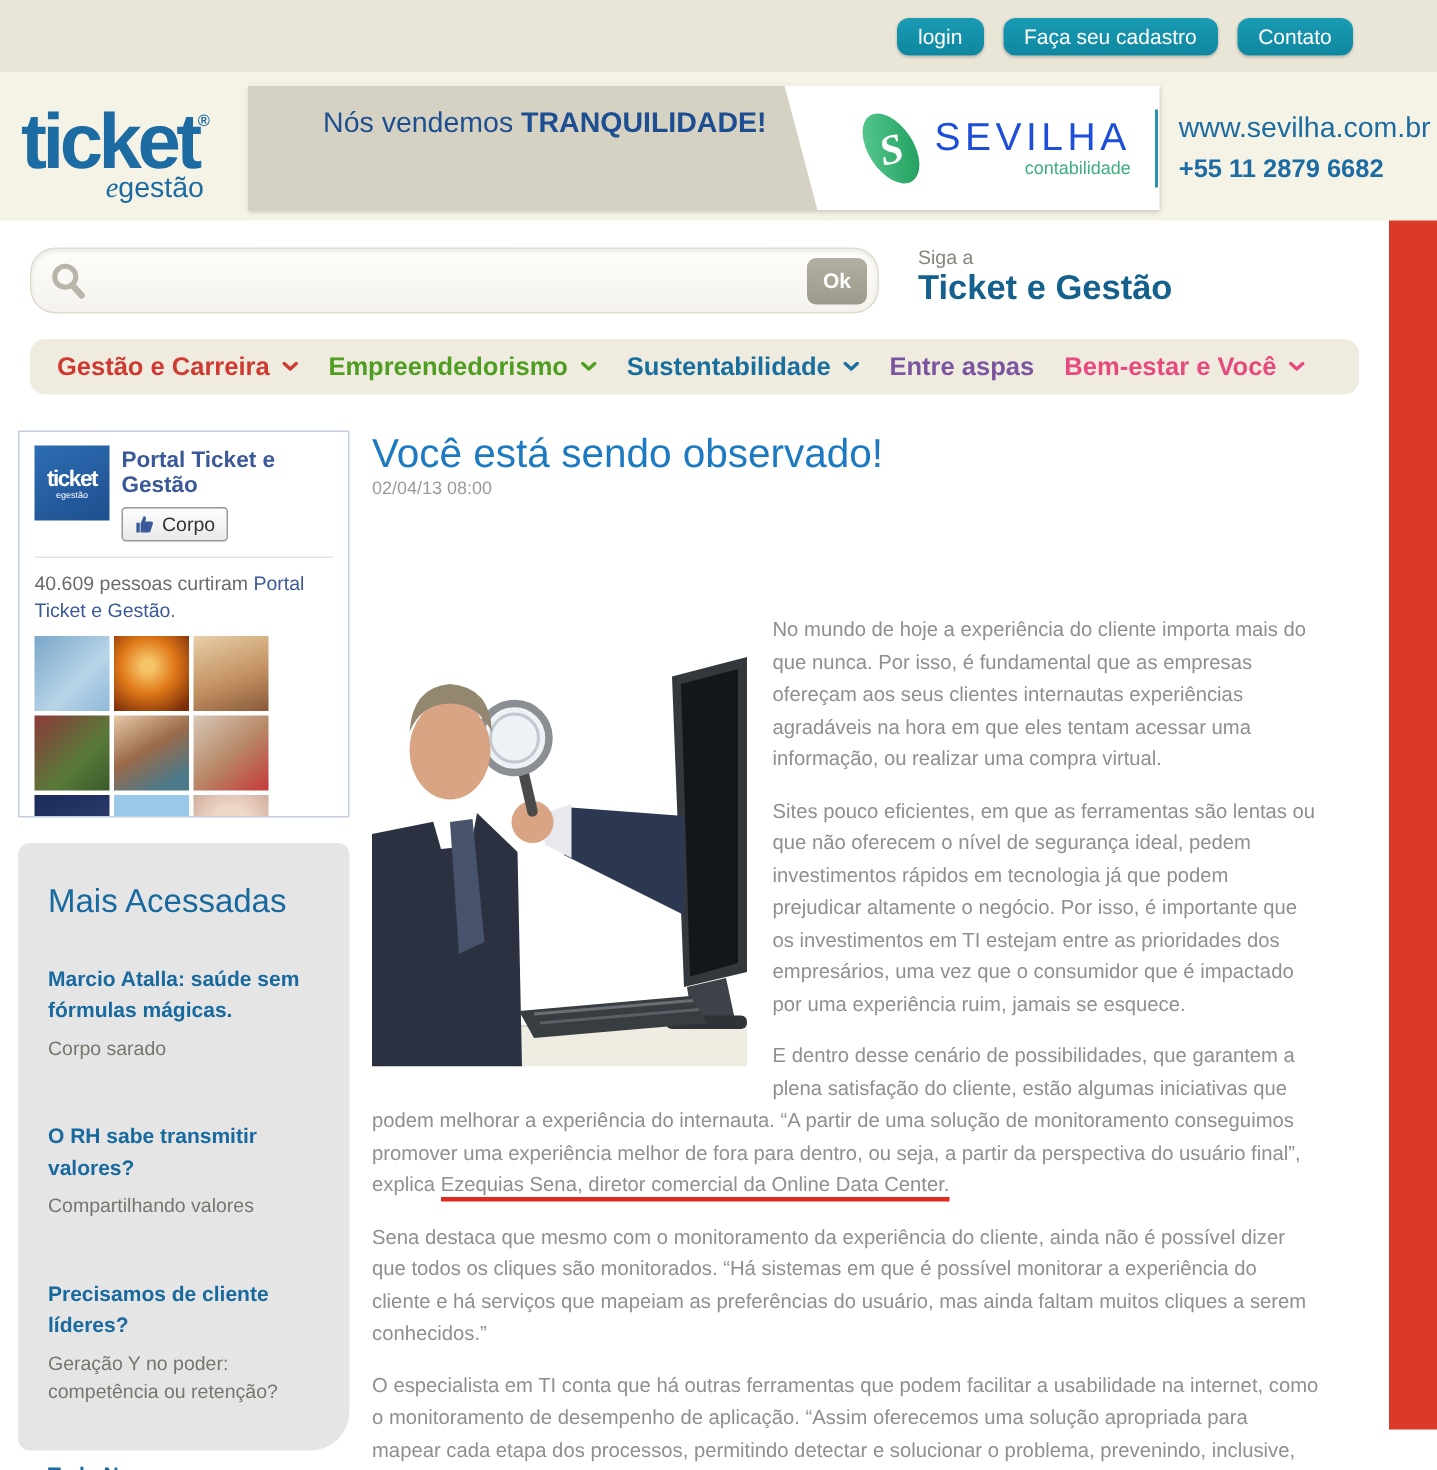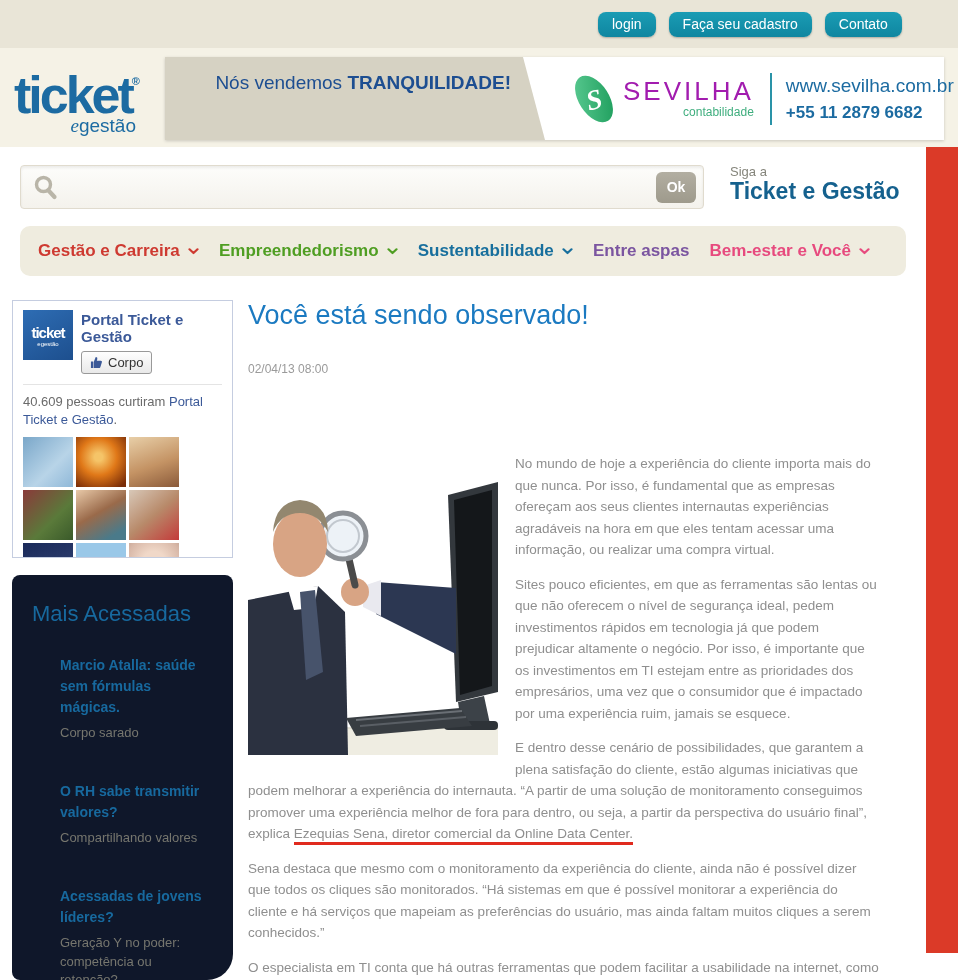--- a/index.html
+++ b/index.html
@@ -18,52 +18,52 @@
 
   
   .header { position:relative; height:99px; background:#f5f2e6; }
   .logo { position:absolute; left:14px; top:20px; color:#1c6ba2; cursor:pointer; }
   .logo-main { font-size:52px; font-weight:700; letter-spacing:-3px; line-height:1.05; }
   .logo-main sup { font-size:11px; letter-spacing:0; vertical-align:28px; }
   .logo-sub { text-align:right; font-size:19px; margin-top:-8px; padding-right:4px; }
   .logo-sub .e { font-style:italic; font-family:"Liberation Serif", serif; }
   .logo-sub .g { font-weight:400; }
 
-  .banner { position:absolute; left:165px; top:9px; width:779px; height:83px; background:#fff;
+  .banner { position:absolute; left:165px; top:9px; width:608px; height:83px; background:#fff;
             box-shadow:0 1px 3px rgba(0,0,0,.18); cursor:pointer; }
   .banner-gray { position:absolute; left:0; top:0; bottom:0; width:380px; background:#d6d2c3;
                  clip-path:polygon(0 0,358px 0,380px 100%,0 100%); color:#1d4e91; }
   .bl1 { text-align:right; padding-right:34px; margin-top:15px; font-size:19px; }
   .bl2 { text-align:right; padding-right:14px; margin-top:5px; font-size:19px; }
   .banner-gray b { font-weight:800; }
   .sev { position:absolute; left:398px; top:0; height:100%; display:flex; align-items:center; }
   .sev-mark { width:50px; height:64px; margin-left:6px; }
-  .sev-name { color:#a21caf; font-size:26px; letter-spacing:3px; font-weight:400; line-height:1; }
+  .sev-name { color:#1d4ed8; font-size:26px; letter-spacing:3px; font-weight:400; line-height:1; }
   .sev-tag { color:#3fae7e; font-size:12px; text-align:right; margin-top:1px; }
   .sev-div { width:2px; height:52px; background:#2a93a8; margin:0 14px 0 16px; }
   .sev-contact { color:#1c6ba1; }
   .sev-site { font-size:19px; font-weight:400; }
   .sev-phone { font-size:17px; font-weight:600; margin-top:6px; }
 
   
   .search-row { display:flex; margin:18px 0 0 20px; }
-  .searchbox { width:684px; height:44px; background:linear-gradient(#fdfdfb,#f4f2ec); border:1px solid #e0dbce;
-               border-radius:4px; display:flex; align-items:center; padding:0 7px 0 12px;
+  .searchbox { width:566px; height:44px; background:linear-gradient(#fdfdfb,#f4f2ec); border:1px solid #e0dbce;
+               border-radius:17px; display:flex; align-items:center; padding:0 7px 0 12px;
                box-shadow:inset 0 2px 3px rgba(0,0,0,.07); }
   .searchbox input { flex:1; border:none; outline:none; background:transparent; font-size:16px;
                      font-family:"Liberation Sans", sans-serif; color:#555; margin-left:8px; }
   .ok-btn { border:none; cursor:pointer; width:40px; height:31px; border-radius:6px; color:#fff;
             background:linear-gradient(#b2ae a1,#9e9a8c); background:linear-gradient(#b2aea1,#9e9a8c);
             font-weight:700; font-size:14px; font-family:"Liberation Sans", sans-serif; }
   .follow { margin-left:26px; line-height:1.1; }
   .follow-pre { color:#85857b; font-size:13px; }
   .follow-name { color:#15618e; font-size:23px; font-weight:700; cursor:pointer; }
 
   
-  .nav { margin:17px 0 0 20px; width:886px; height:50px; background:#efecdf; border-radius:10px;
+  .nav { margin:17px 0 0 20px; width:886px; height:37px; background:#efecdf; border-radius:10px;
          display:flex; align-items:center; justify-content:space-between; padding:0 36px 0 18px; }
   .nav-item { display:flex; align-items:center; gap:8px; font-size:17px; font-weight:700; cursor:pointer; }
 
   
   .main { display:flex; margin:24px 0 0 12px; align-items:flex-start; }
   aside { width:221px; flex:none; }
   article { width:632px; margin-left:15px; }
 
   
   .fb { width:221px; height:258px; background:#fff; border:1px solid #c5cde0; padding:9px 10px;
@@ -79,30 +79,30 @@
               border:1px solid #999; border-radius:3px; background:linear-gradient(#fefefe,#e9e9e9);
               font-size:13px; color:#333; padding:3px 8px; font-family:"Liberation Sans", sans-serif; }
   .fb-likes { margin-top:10px; border-top:1px solid #e4e4e4; padding-top:8px; font-size:13px;
               color:#6a6a6a; line-height:1.35; }
   .fb-likes a { color:#3b5998; text-decoration:none; cursor:pointer; }
   .fb-photos { margin-top:9px; display:grid; grid-template-columns:repeat(3,50px); grid-auto-rows:50px;
                gap:3px; }
   .fb-photo { cursor:pointer; }
 
   
-  .mais { margin-top:17px; width:221px; height:405px; background:#0f172a;
+  .mais { margin-top:17px; width:221px; height:405px; background:#e5e5e5;
           border-radius:8px 8px 26px 8px; padding:26px 20px; }
   .mais-title { color:#17699e; font-size:22px; font-weight:500; margin-bottom:28px; }
-  .mais-item { margin-bottom:25px;margin-left:28px; }
+  .mais-item { margin-bottom:25px; }
   .mais-link { color:#17699e; font-size:14px; font-weight:700; line-height:1.5; cursor:pointer; }
   .mais-desc { color:#76766e; font-size:13px; line-height:1.45; margin-top:6px; }
 
   
   .art-title { color:#1b7ac1; font-size:27px; font-weight:400; }
-  .art-date { color:#9a9a9a; font-size:12px; margin-top:31px; }
+  .art-date { color:#9a9a9a; font-size:12px; }
   .art-body { margin-top:64px; }
   .art-img { float:left; width:250px; height:315px; margin:0 17px 8px 0; }
   .art-body p { color:#8f8f8f; font-size:13.5px; line-height:21.5px; margin-bottom:13px; }
   .art-body p.first { padding-top:13px; }
   .red-underline { border-bottom:3px solid #e02a1e; padding-bottom:1px; }
 </style>
 </head>
 <body>
 
 <div class="page">
@@ -234,21 +234,21 @@
         <div class="mais-title">Mais Acessadas</div>
         <div class="mais-item">
           <div class="mais-link">Marcio Atalla: saúde sem fórmulas mágicas.</div>
           <div class="mais-desc">Corpo sarado</div>
         </div>
         <div class="mais-item" style="margin-top:38px;">
           <div class="mais-link">O RH sabe transmitir valores?</div>
           <div class="mais-desc">Compartilhando valores</div>
         </div>
         <div class="mais-item" style="margin-top:38px;">
-          <div class="mais-link">Acessadas de jovens líderes?</div>
+          <div class="mais-link">Precisamos de cliente líderes?</div>
           <div class="mais-desc">Geração Y no poder: competência ou retenção?</div>
         </div>
         <div class="mais-item" style="margin-top:36px;">
           <div class="mais-link">Tudo Novo</div>
 
         </div>
       </div>
     </aside>
 
     <article>

